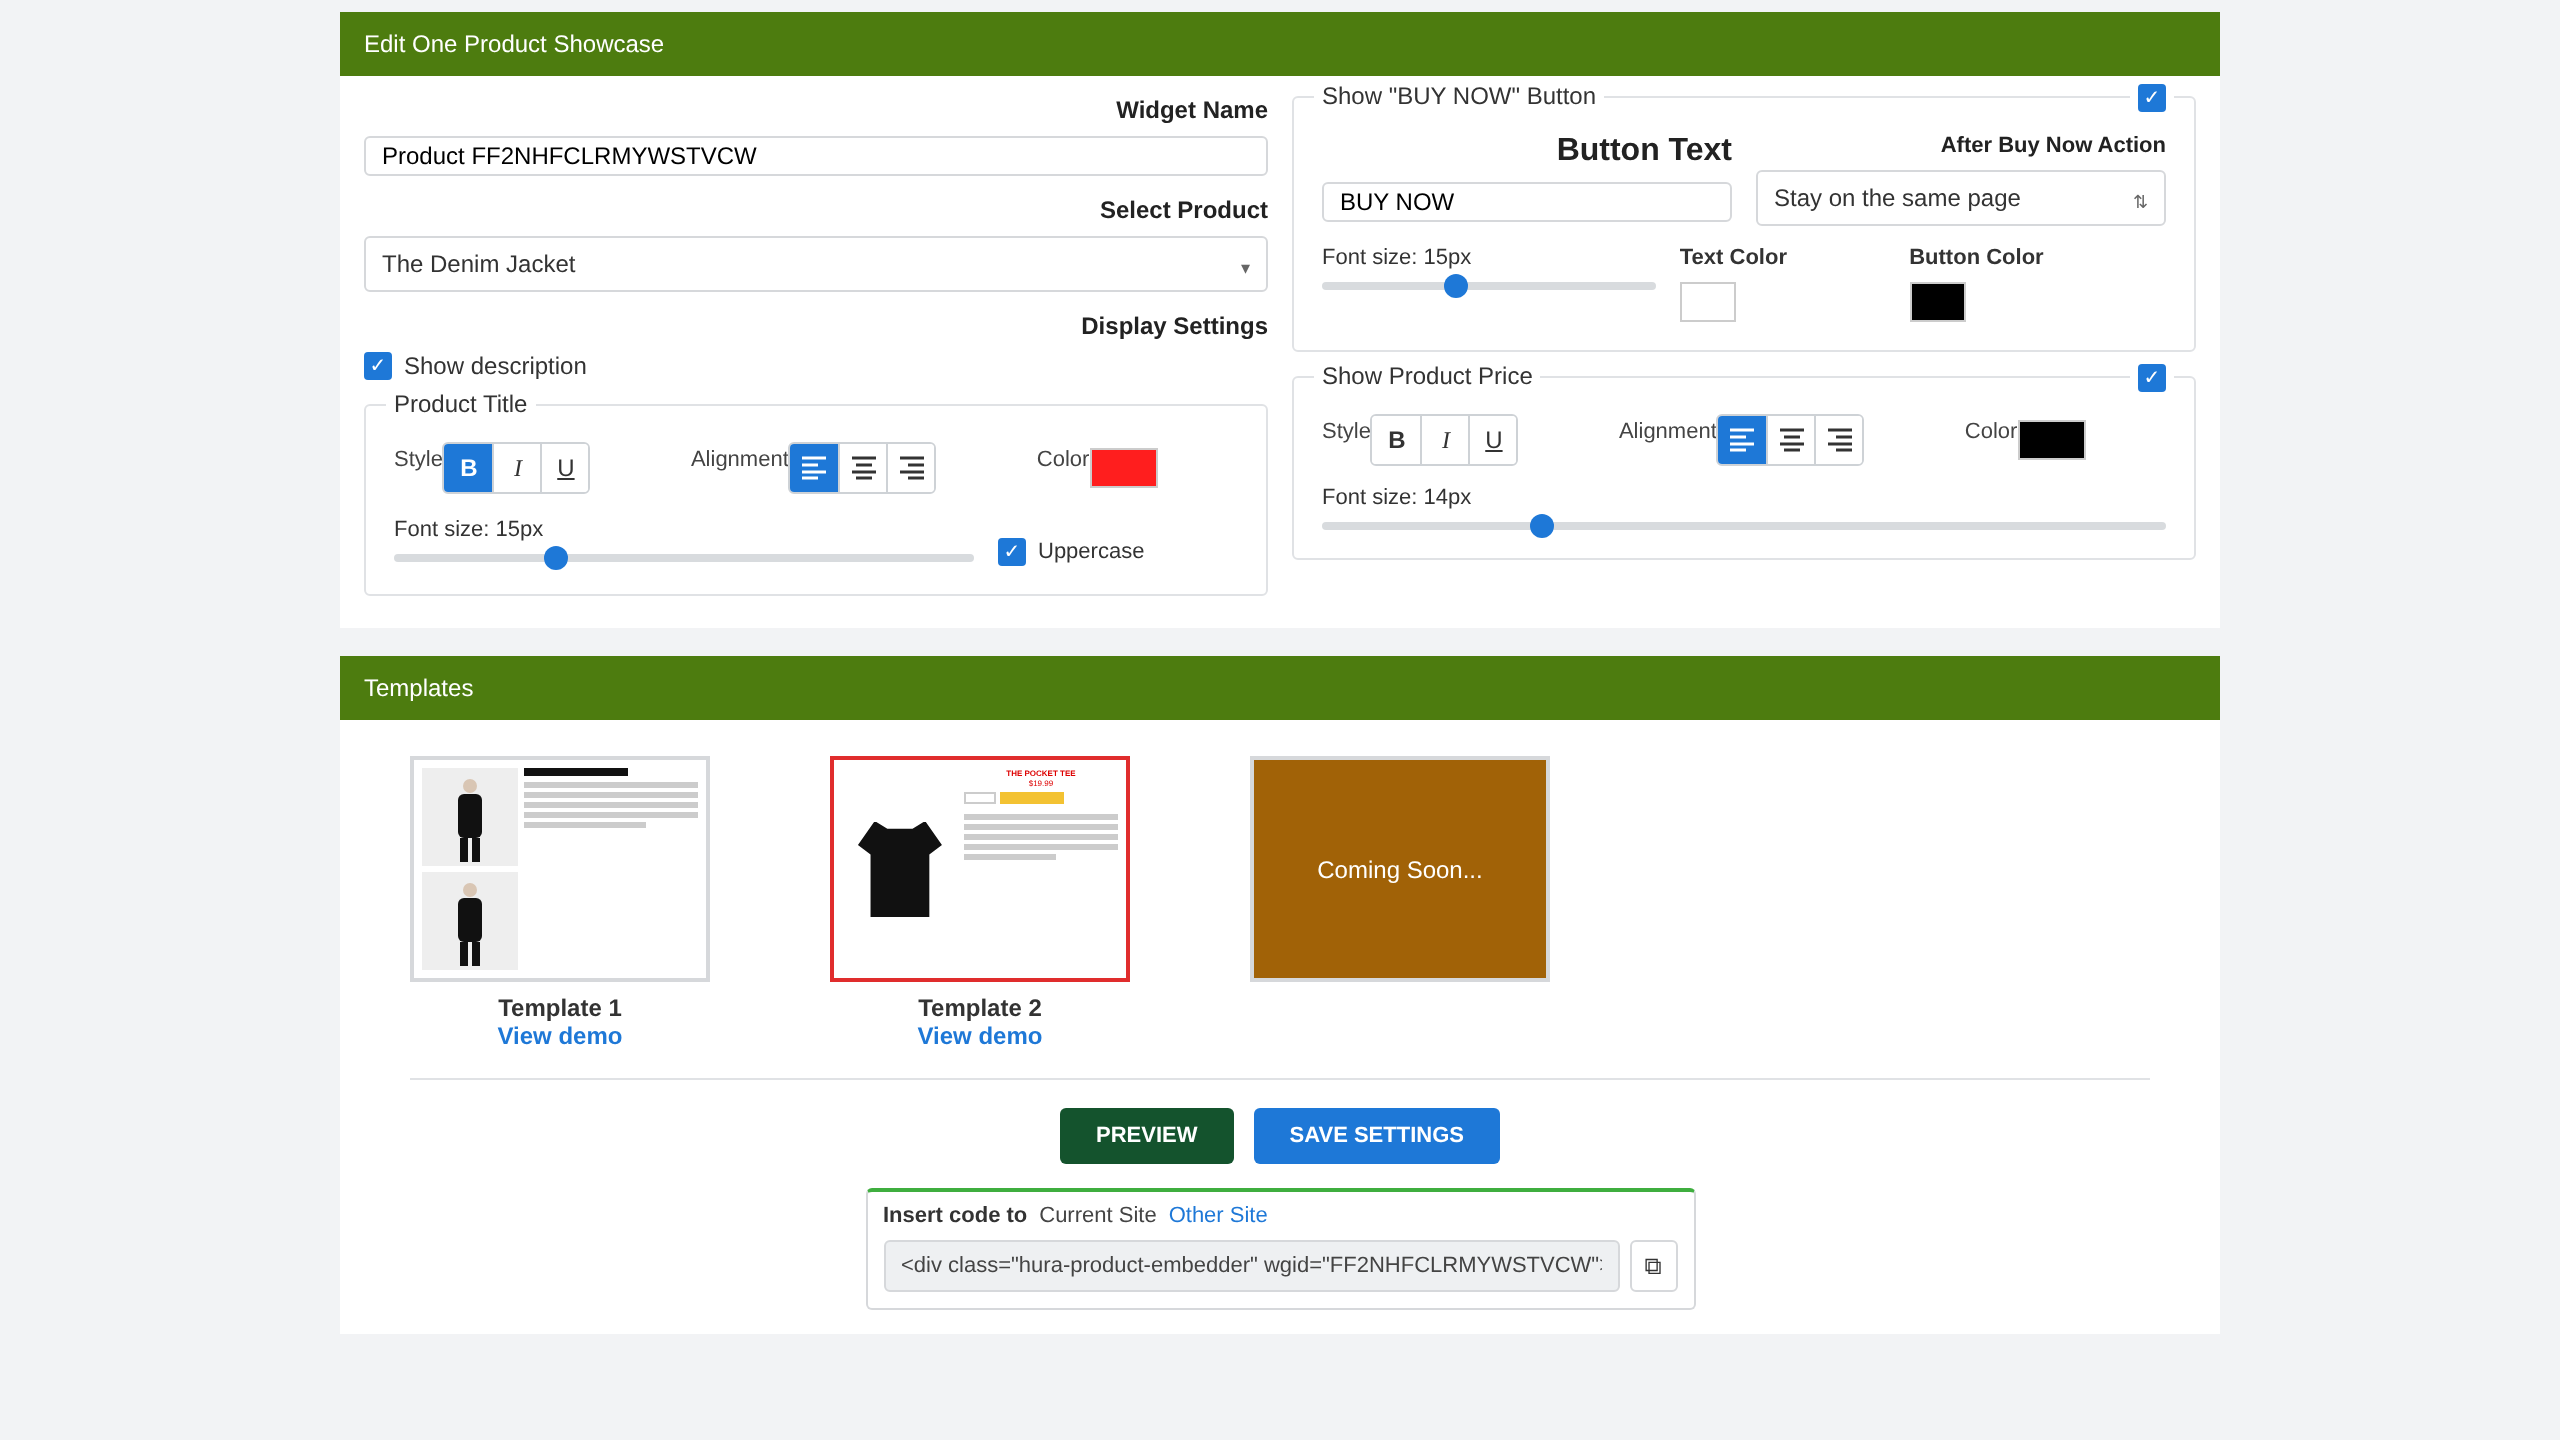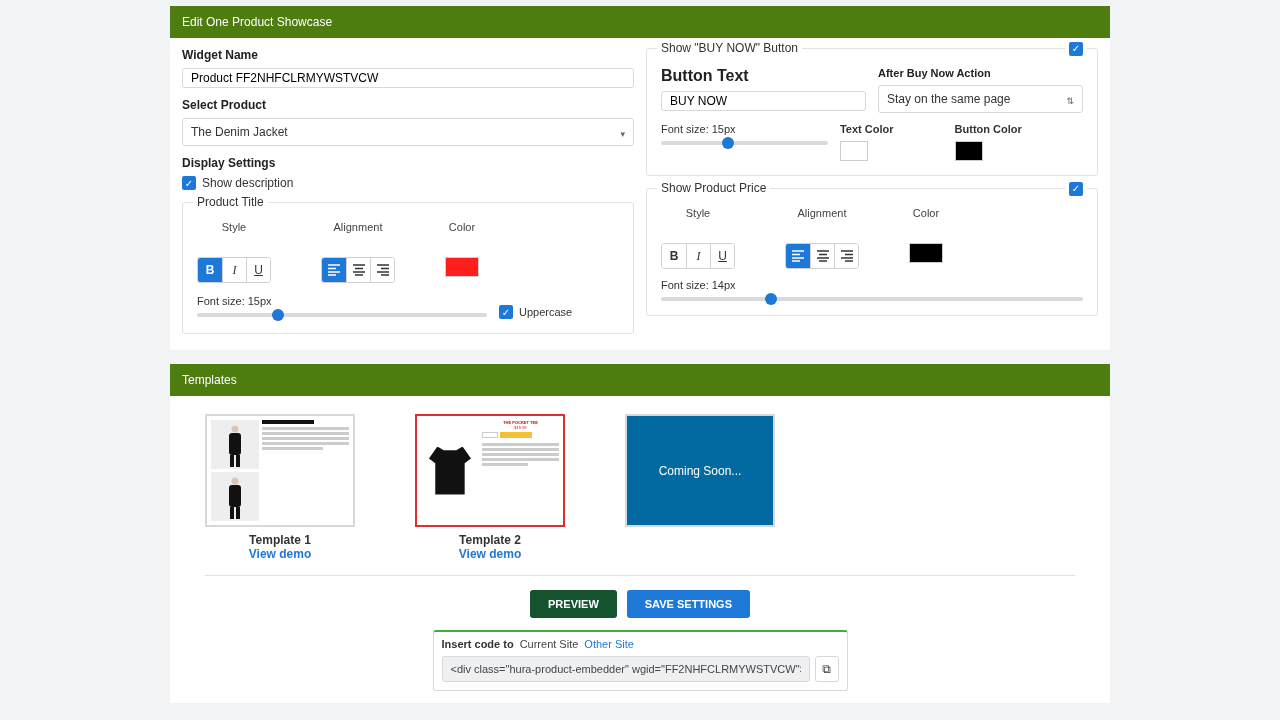--- a/index.html
+++ b/index.html
@@ -2,50 +2,50 @@
 <html><head>
 <meta charset="utf-8">
 <style>
   * { box-sizing: border-box; margin: 0; padding: 0; font-family: "Helvetica Neue", Arial, sans-serif; }
   body { background: #f2f3f5; font-size: 12px; color: #333; padding: 6px 0; }
   .page { width: 940px; margin: 0 auto; }
   .panel-header { background: #4d7c0f; color: #fff; padding: 9px 12px; font-size: 12px; }
   .panel-body { background: #fff; padding: 10px 12px 16px 12px; }
   .row { display: flex; gap: 12px; }
   .col { flex: 1; }
-  .label { font-size: 12px; font-weight: 600; color: #222; margin-bottom: 6px; display: block; }
+  .label { font-size: 12px; font-weight: 600; color: #222; margin-bottom: 6px; display: block; text-align: right; }
   .text-input { width: 100%; border: 1px solid #d6d8db; border-radius: 3px; padding: 2px 8px; font-size: 12px; background: #fff; }
   .select-box { display: flex; align-items: flex-end; justify-content: space-between; width: 100%; border: 1px solid #d6d8db; border-radius: 3px; padding: 6px 8px; font-size: 12px; background: #fff; }
   .chev { font-size: 9px; color: #666; }
   .mt8 { margin-top: 10px; }
   .cbx { width: 14px; height: 14px; background: #1e78d7; display: inline-flex; align-items: center; justify-content: center; color: #fff; font-size: 10px; border-radius: 2px; margin-right: 6px; vertical-align: middle; }
   .card { border: 1px solid #e0e2e5; border-radius: 3px; background: #fff; position: relative; margin-top: 12px; }
   .card-title { position: absolute; top: -8px; left: 10px; background: #fff; padding: 0 4px; font-size: 12px; color: #333; }
   .card-body { padding: 18px 14px 14px 14px; }
   .card .right-check { position: absolute; top: -8px; right: 10px; background: #fff; padding: 0 4px; }
   .segments { display: flex; gap: 50px; }
-  .seg-col { display: flex; flex-direction: column; align-items: center; gap: 16px; }
+  .seg-col { display: flex; flex-direction: row; align-items: center; }
   .seg-label { font-size: 11px; color: #444; margin-bottom: 8px; }
   .btn-group { display: flex; border: 1px solid #ced2d6; border-radius: 3px; overflow: hidden; }
   .btn-group .ib { width: 24px; height: 24px; display: flex; align-items: center; justify-content: center; font-size: 12px; background: #fff; cursor: pointer; }
   .btn-group .ib.active { background: #1e78d7; color: #fff; }
   .btn-group .ib + .ib { border-left: 1px solid #ced2d6; }
   .swatch { width: 34px; height: 20px; border: 1px solid #ccc; }
   .slider-row { display: flex; align-items: center; gap: 12px; margin-top: 10px; font-size: 11px; }
   .slider { position: relative; height: 4px; background: #d8dbde; border-radius: 2px; }
   .slider .knob { position: absolute; top: 50%; width: 12px; height: 12px; background: #1e78d7; border-radius: 50%; transform: translate(-50%, -50%); }
   .small-label { font-size: 11px; color: #333; }
   .templates-body { background: #fff; padding: 18px 35px 12px 35px; }
   .tmpl-row { display: flex; gap: 60px; }
   .tmpl { text-align: center; }
   .tmpl-box { width: 150px; height: 113px; border: 2px solid #d6d8db; background: #fff; padding: 4px; display: flex; gap: 3px; }
   .tmpl-box.sel { border-color: #e02d2d; }
   .tmpl-name { font-size: 12px; font-weight: 600; margin-top: 6px; }
   .tmpl-link { font-size: 12px; color: #1e78d7; font-weight: 600; }
-  .coming { width: 150px; height: 113px; background: #0369a1; color: #fff; display: flex; align-items: center; justify-content: center; font-size: 12px; }
+  .coming { width: 150px; height: 113px; background: #a16207; color: #fff; display: flex; align-items: center; justify-content: center; font-size: 12px; }
   .actions { display: flex; justify-content: center; gap: 10px; margin-top: 14px; }
   .btn { border: none; border-radius: 3px; padding: 8px 18px; font-size: 11px; font-weight: 600; color: #fff; cursor: pointer; }
   .btn.green { background: #14532d; }
   .btn.blue { background: #1e78d7; }
   .code-area { width: 415px; margin: 12px auto 0 auto; border: 1px solid #d6d8db; border-top: 2px solid #3fae3f; border-radius: 3px; padding: 6px 8px 8px 8px; }
   .code-tabs { display: flex; align-items: baseline; gap: 6px; font-size: 11px; }
   .code-tabs .lbl { font-weight: 600; color: #333; }
   .code-tabs .tab { color: #444; }
   .code-tabs .tab.link { color: #1e78d7; }
   .code-row { display: flex; gap: 5px; margin-top: 6px; }

